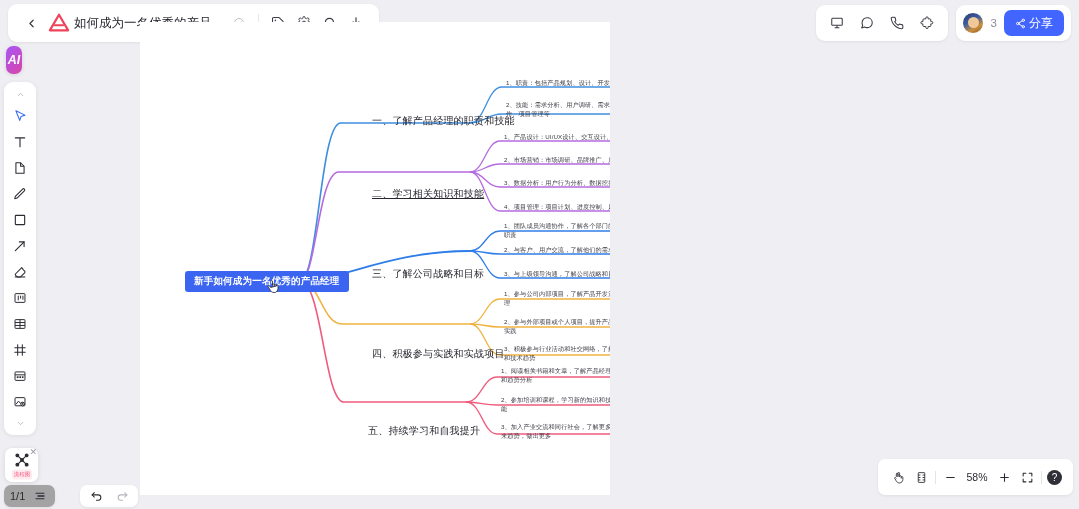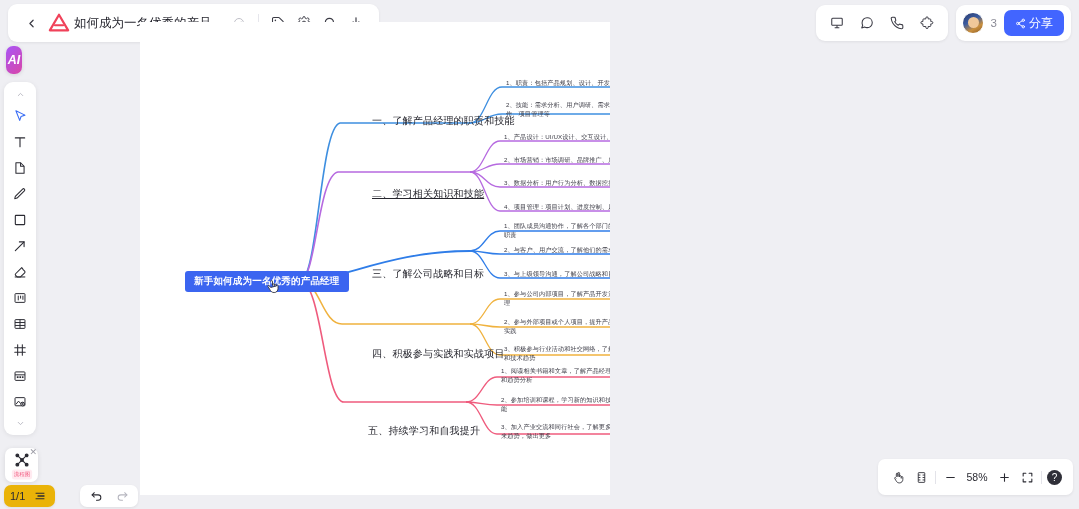--- a/index.html
+++ b/index.html
@@ -134,21 +134,21 @@
     line-height: 1.45; z-index: 4; letter-spacing: .1px;
   }
 
   
   .bottombar {
     position: absolute; left: 0; bottom: 0; width: 1079px; height: 26px;
   }
   .bb-left {
     position: absolute; left: 4px; bottom: 2px;
     display: flex; align-items: center; gap: 2px;
-    background: #eab308; border-radius: 7px; height: 22px; padding: 0 6px;
+    background: #a3a3a3; border-radius: 7px; height: 22px; padding: 0 6px;
     box-shadow: 0 1px 3px rgba(0,0,0,.07);
   }
   .page-ind { font-size: 11px; color: #2b2b33; margin-right: 4px; }
   .bb-undo {
     position: absolute; left: 80px; bottom: 2px;
     display: flex; align-items: center; gap: 8px;
     background: #fff; border-radius: 7px; height: 22px; padding: 0 7px;
     box-shadow: 0 1px 3px rgba(0,0,0,.07);
   }
   .bb-right {

